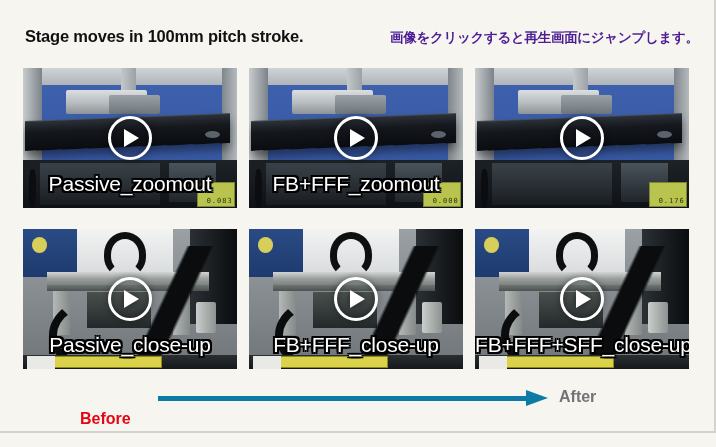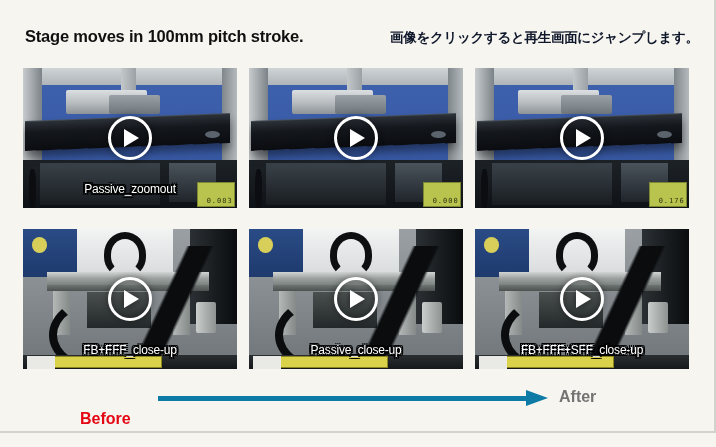--- a/index.html
+++ b/index.html
@@ -40,21 +40,21 @@
     color: #101010;
     letter-spacing: -0.2px;
     white-space: nowrap;
   }
   .header-note {
     position: absolute;
     left: 390px;
     top: 2px;
     font-size: 13.5px;
     font-weight: bold;
-    color: #0f172a;
+    color: #4c1d95;
     white-space: nowrap;
     letter-spacing: -0.3px;
   }
 
   
   .grid {
     position: absolute;
     left: 23px;
     top: 68px;
     width: 668px;
@@ -290,21 +290,21 @@
     border-style: solid;
     border-width: 9px 0 9px 15px;
     border-color: transparent transparent transparent #ffffff;
   }
   .thumb-label {
     position: absolute;
     left: 0;
     right: 0;
     bottom: 12px;
     text-align: center;
-    font-size: 12px;
+    font-size: 21px;
     font-weight: normal;
     color: #ffffff;
     letter-spacing: -0.2px;
     text-shadow:
       -2px -2px 0 #000, 2px -2px 0 #000,
       -2px 2px 0 #000, 2px 2px 0 #000,
       -2px 0 0 #000, 2px 0 0 #000,
       0 -2px 0 #000, 0 2px 0 #000;
     white-space: nowrap;
   }
@@ -405,20 +405,21 @@
           <div class="zo-cable"></div>
           <div class="zo-stage-edge"></div>
             <div class="zo-stage"></div>
           <div class="zo-knob"></div>
           <div class="zo-display"></div>
           <div class="zo-display-txt">0.000</div>
         </div>
         <div class="play-btn">
           <div class="play-tri"></div>
         </div>
+        <div class="thumb-label">FB+FFF_zoomout</div>
       </div>
 
       <div class="thumb">
         <div class="photo-zoomout">
           <div class="zo-ceiling"></div>
             <div class="zo-beam"></div>
           <div class="zo-post-l"></div>
             <div class="zo-post-r"></div>
           <div class="zo-head"></div>
             <div class="zo-head2"></div>
@@ -455,21 +456,21 @@
             <div class="cu-cyl"></div>
           <div class="cu-loop"></div>
             <div class="cu-bigcable"></div>
           <div class="cu-floor"></div>
           <div class="cu-label-strip"></div>
             <div class="cu-warn"></div>
         </div>
         <div class="play-btn">
           <div class="play-tri"></div>
         </div>
-        <div class="thumb-label">FB+FFF_close-up</div>
+        <div class="thumb-label">Passive_close-up</div>
       </div>
 
       <div class="thumb">
         <div class="photo-closeup">
           <div class="cu-dark-r"></div>
           <div class="cu-blueback"></div>
             <div class="cu-yellowdot"></div>
           <div class="cu-white-block"></div>
           <div class="cu-hook"></div>
           <div class="cu-plate"></div>
@@ -480,21 +481,21 @@
             <div class="cu-cyl"></div>
           <div class="cu-loop"></div>
             <div class="cu-bigcable"></div>
           <div class="cu-floor"></div>
           <div class="cu-label-strip"></div>
             <div class="cu-warn"></div>
         </div>
         <div class="play-btn">
           <div class="play-tri"></div>
         </div>
-        <div class="thumb-label">Passive_close-up</div>
+        <div class="thumb-label">FB+FFF_close-up</div>
       </div>
 
       <div class="thumb">
         <div class="photo-closeup">
           <div class="cu-dark-r"></div>
           <div class="cu-blueback"></div>
             <div class="cu-yellowdot"></div>
           <div class="cu-white-block"></div>
           <div class="cu-hook"></div>
           <div class="cu-plate"></div>

